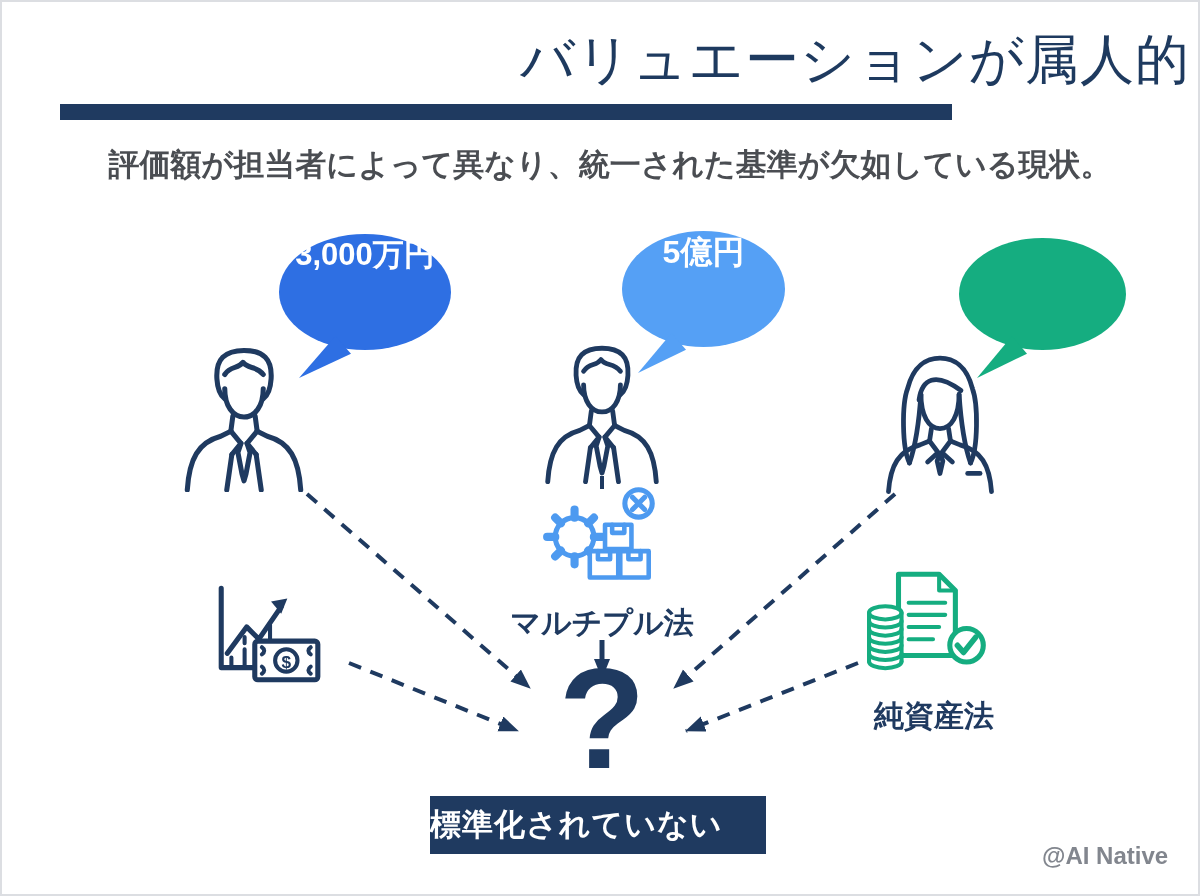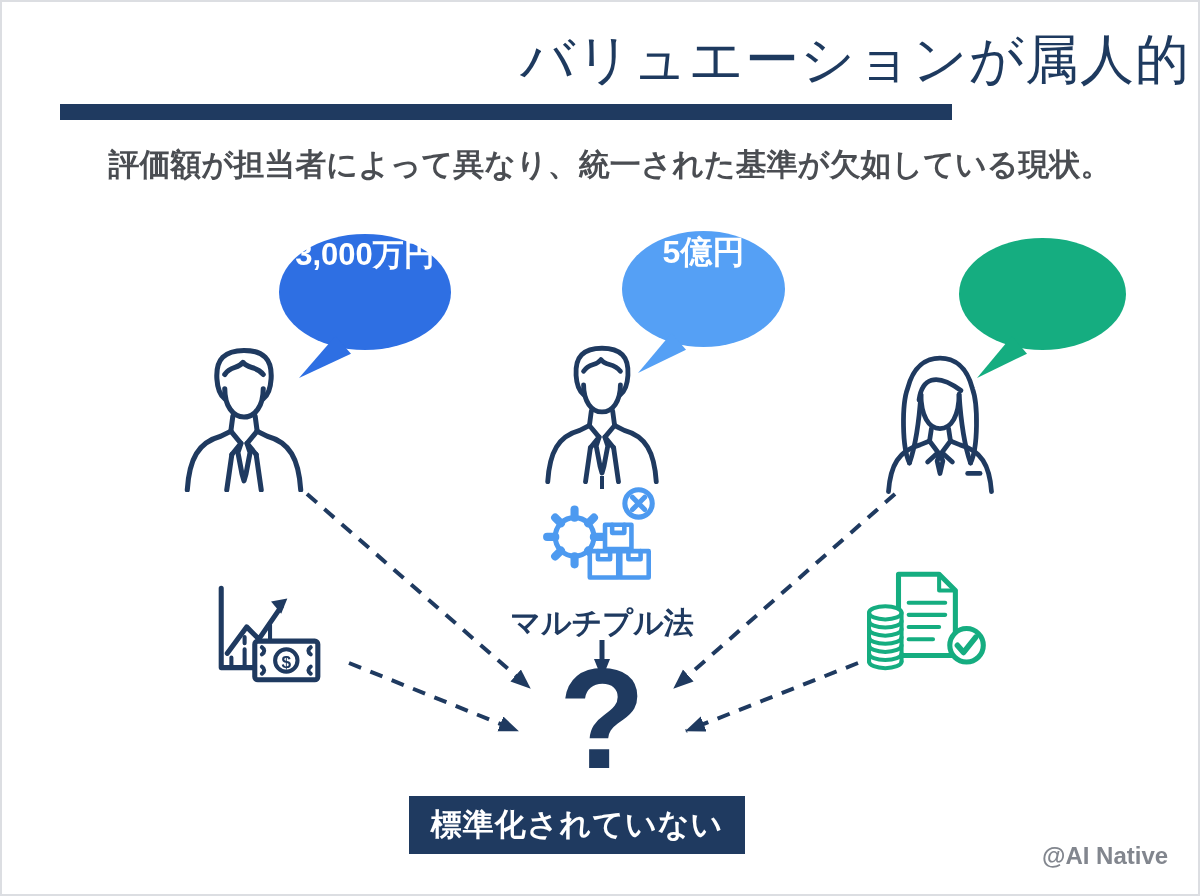--- a/index.html
+++ b/index.html
@@ -33,22 +33,22 @@
   .method-icon { position:absolute; z-index:2; }
   .method-label {
     position:absolute; text-align:center; font-size:30px; font-weight:800; color:#1F3A60; z-index:2;
   }
   .arrows { position:absolute; left:0; top:0; z-index:1; pointer-events:none; }
   .qmark {
     position:absolute; left:530px; top:646px; width:140px; text-align:center;
     font-size:142px; line-height:1; font-weight:900; color:#1F3A60; z-index:2;
   }
   .conclusion-box {
-    position:absolute; left:407px; top:794px; width:336px; height:58px;
-    background:#1F3A60; color:#ffffff; display:flex; align-items:center; justify-content:center;
+    position:absolute; left:428px; top:794px; width:336px; height:58px;
+    background:#1F3A60; color:#ffffff; display:flex; align-items:center; justify-content:flex-start;
     font-size:31px; font-weight:700; letter-spacing:1px; z-index:3;
   }
   .watermark {
     position:absolute; left:1040px; top:840px; font-size:24px; font-weight:700; color:#82868E; z-index:3;
   }
 </style>
 </head>
 <body>
 
 <div class="canvas">
@@ -181,20 +181,21 @@
       <g stroke-width="4">
         <ellipse cx="19" cy="44" rx="16" ry="6.5" fill="#ffffff"></ellipse>
         <path d="M3,44 L3,92 M35,44 L35,92"></path>
         <path d="M3,92 A16,6.5 0 0 0 35,92"></path>
         <path d="M3,52 A16,6.5 0 0 0 35,52 M3,60 A16,6.5 0 0 0 35,60 M3,68 A16,6.5 0 0 0 35,68 M3,76 A16,6.5 0 0 0 35,76 M3,84 A16,6.5 0 0 0 35,84"></path>
       </g>
       <circle cx="99" cy="76" r="16.5" fill="#ffffff"></circle>
       <path d="M90,76 L96,83 L108,68" stroke-width="5.5"></path>
     </svg>
   </div>
+  <div class="method-label" style="left:852px; top:694px; width:160px;">純資産法</div>
 
   <div class="qmark">?</div>
 
   <div class="conclusion-box">
     <span>標準化されていない</span>
   </div>
 
   <div class="watermark">@AI Native</div>
 
 </div>

